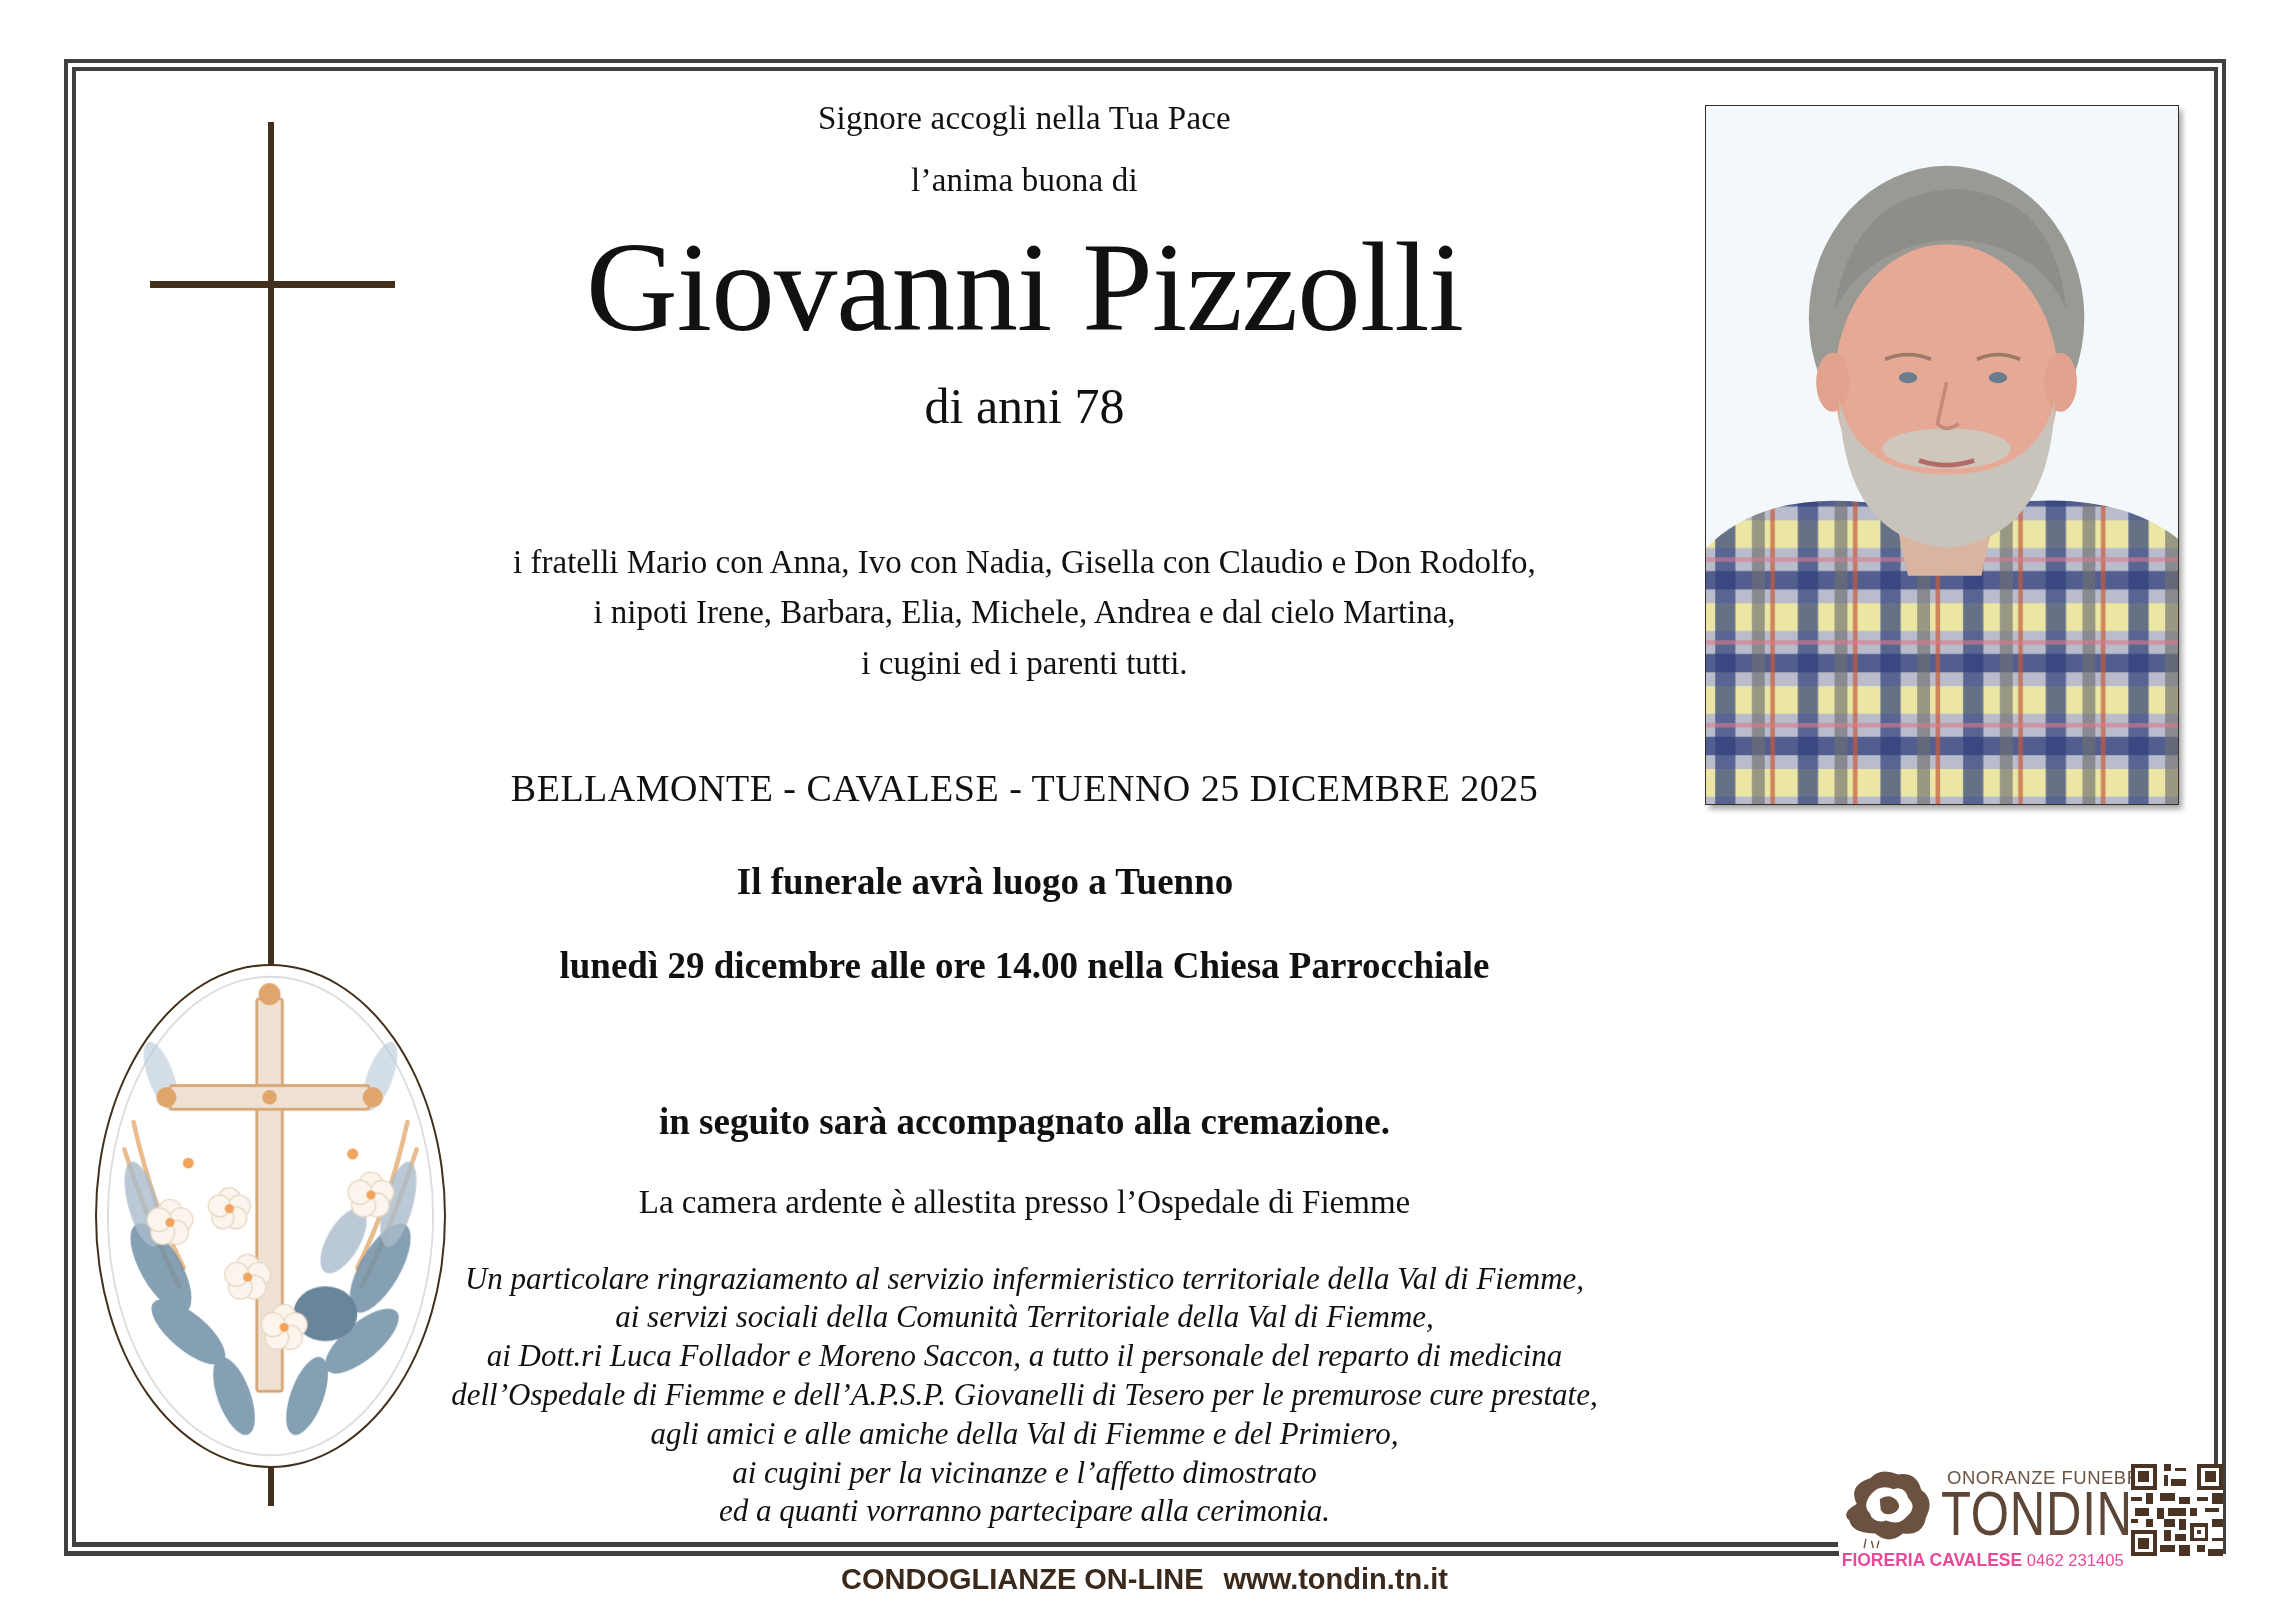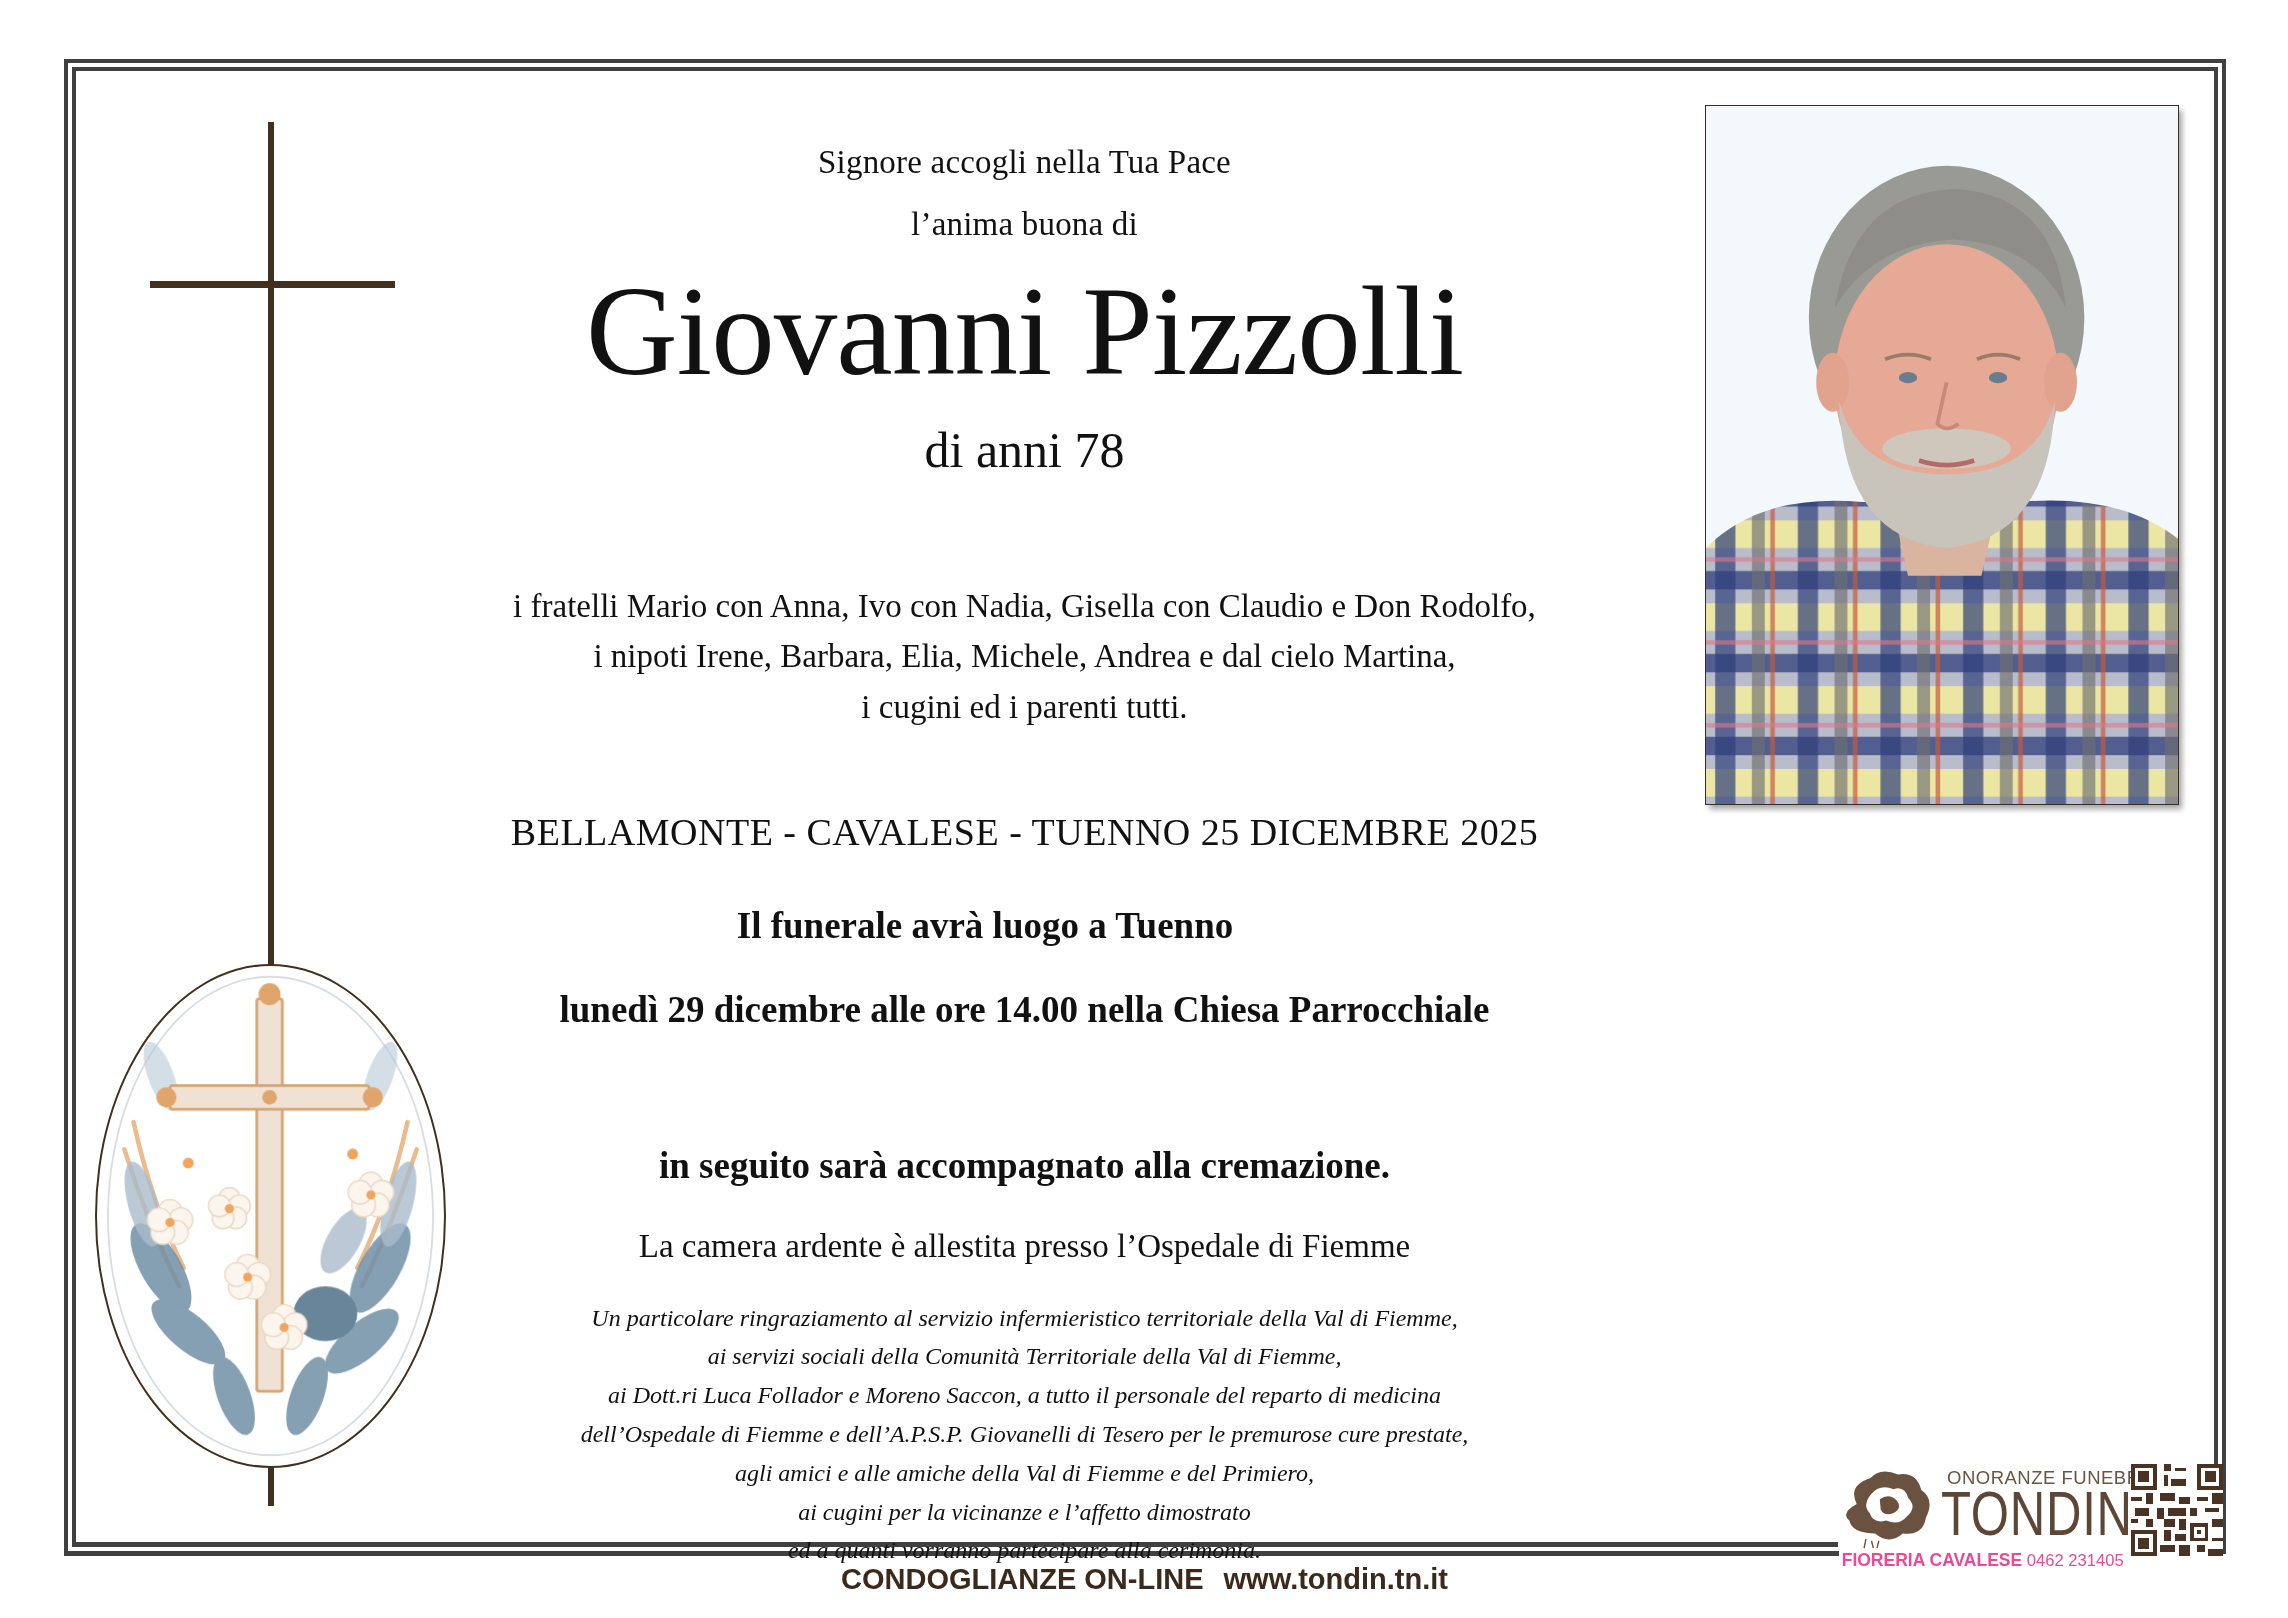--- a/index.html
+++ b/index.html
@@ -26,21 +26,21 @@
     .center-col { position: absolute; left: 369px; width: 1311px; text-align: center; }
     .t { position: absolute; left: 0; right: 0; text-align: center; white-space: nowrap; }
 
     .intro { font-size: 33px; letter-spacing: 0.2px; }
     .name { font-size: 127px; line-height: 1; letter-spacing: -0.9px; }
     .age { font-size: 50px; }
     .family { font-size: 33px; }
     .place { font-size: 38px; letter-spacing: 0.5px; }
     .funeral { font-size: 37px; font-weight: bold; }
     .camera { font-size: 33px; }
-    .thanks { font-size: 24px; font-style: italic; text-align: center; }
+    .thanks { font-size: 31px; font-style: italic; text-align: center; }
 
     
     .logo { position: absolute; left: 1838px; top: 1458px; width: 397px; height: 120px; }
     .logo-rose { position: absolute; left: 0; top: 9.2px; width: 102px; height: 83px; }
     .logo-pre { position: absolute; left: 109px; top: 9.2px; font-family: "Liberation Sans", "DejaVu Sans", sans-serif; font-size: 18.5px; color: #6b5444; letter-spacing: 0.5px; }
     .logo-name { position: absolute; left: 103px; top: 24px; font-family: "Liberation Sans", "DejaVu Sans", sans-serif; font-size: 63px; color: #5e4636; letter-spacing: 0.9px; font-weight: normal; transform: scaleX(0.78); transform-origin: left top; line-height: 1; }
     .logo-sub { position: absolute; left: 3.7px; top: 92px; font-family: "Liberation Sans", "DejaVu Sans", sans-serif; font-size: 16.6px; color: #ec4899; white-space: nowrap; }
     .logo-sub b { font-weight: bold; font-size: 17.5px; }
     .qr { position: absolute; left: 293px; top: 5.5px; width: 92px; height: 92px; }
 
@@ -141,21 +141,21 @@
         <circle cx="145" cy="265" r="5"></circle>
         <circle cx="165" cy="340" r="5"></circle>
         <circle cx="205" cy="395" r="5"></circle>
         <circle cx="300" cy="250" r="5"></circle>
       <circle cx="100" cy="215" r="6"></circle>
         <circle cx="280" cy="205" r="6"></circle>
     </g>
   </svg>
 </div>
 
-<div class="center-col" style="top:0; height:1481px;margin-top:44px;">
+<div class="center-col" style="top:0; height:1481px;">
   <div class="t intro" style="top:100px;">Signore accogli nella Tua Pace</div>
   <div class="t intro" style="top:162px;">l’anima buona di</div>
   <div class="t name" style="top:224px;">Giovanni Pizzolli</div>
   <div class="t age" style="top:377px;">di anni 78</div>
 
   <div class="t family" style="top:544px;">i fratelli Mario con Anna, Ivo con Nadia, Gisella con Claudio e Don Rodolfo,</div>
   <div class="t family" style="top:594px;">i nipoti Irene, Barbara, Elia, Michele, Andrea e dal cielo Martina,</div>
   <div class="t family" style="top:645px;">i cugini ed i parenti tutti.</div>
 
   <div class="t place" style="top:766px;">BELLAMONTE - CAVALESE - TUENNO 25 DICEMBRE  2025</div>

